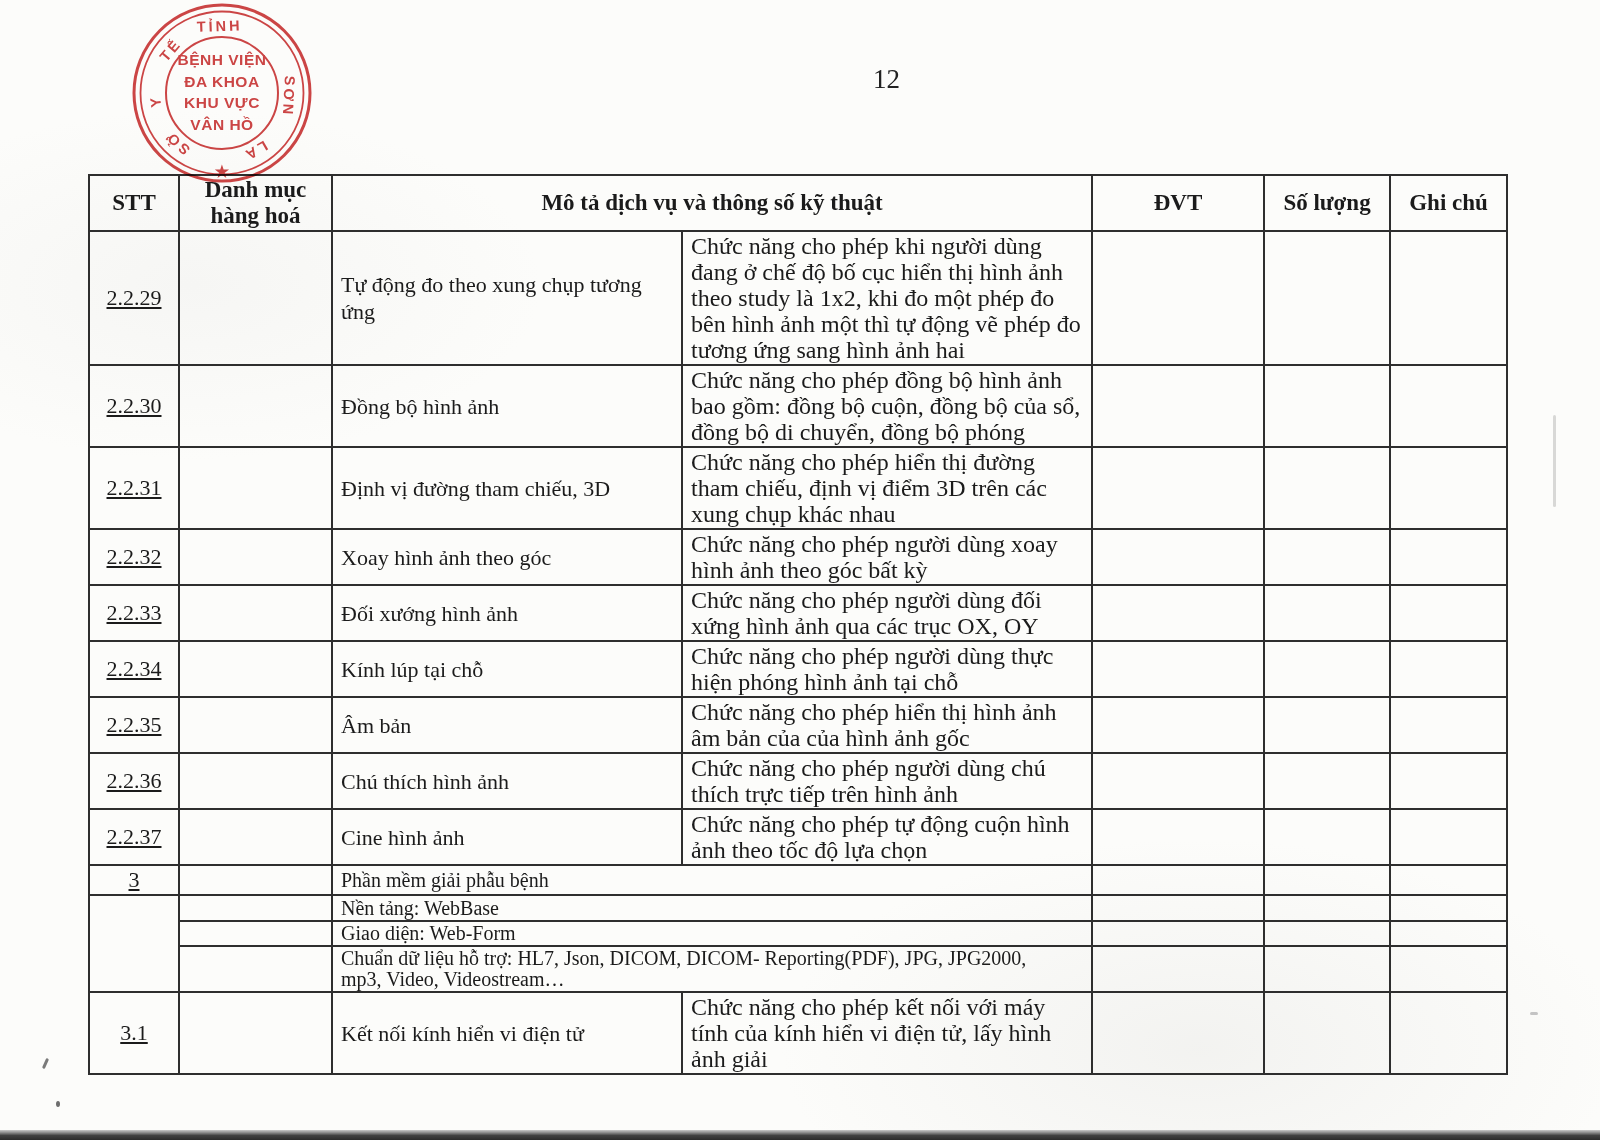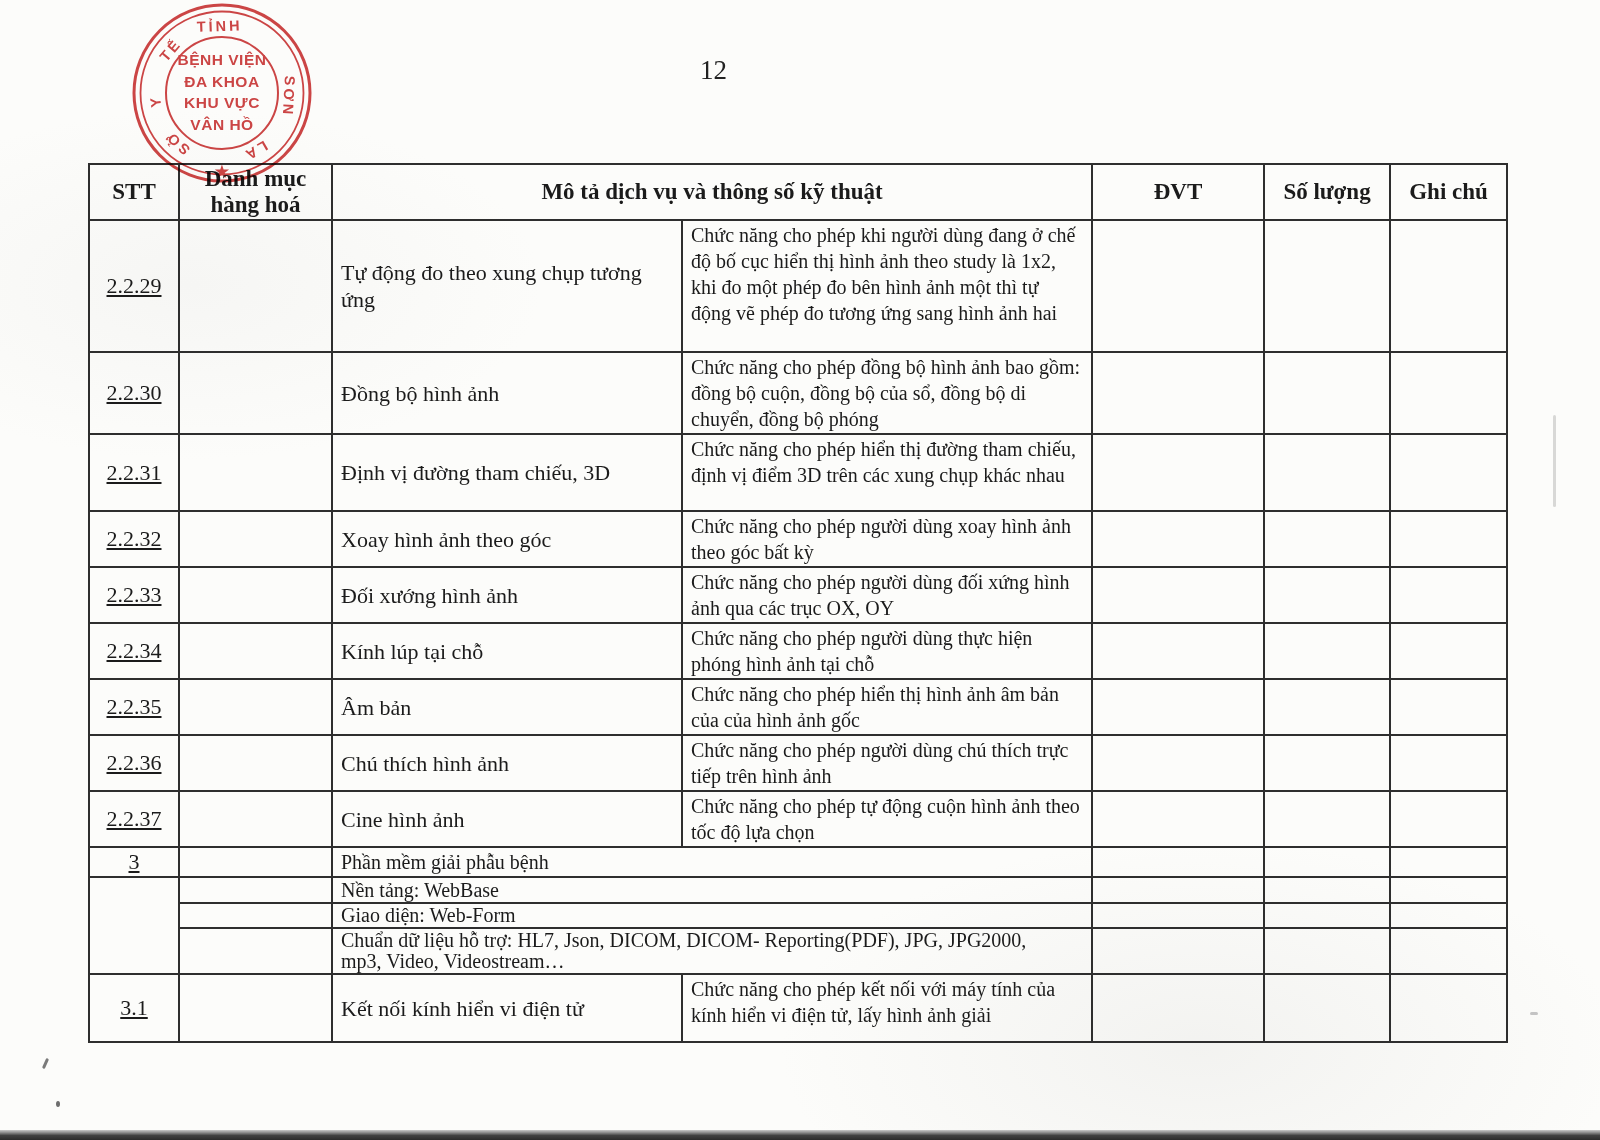--- a/index.html
+++ b/index.html
@@ -5,38 +5,38 @@
   html,body{margin:0;padding:0;}
   body{
     width:1600px;height:1140px;overflow:hidden;position:relative;
     background:
       radial-gradient(ellipse 600px 300px at 75% 92%, rgba(225,225,222,.35), rgba(0,0,0,0) 70%),
       radial-gradient(ellipse 500px 250px at 12% 25%, rgba(232,232,230,.3), rgba(0,0,0,0) 70%),
       #fcfcfa;
     font-family:"Liberation Serif", serif;color:#1b1b1b;
   }
   .page-number{
-    position:absolute;left:700px;top:55px;width:200px;text-align:left;
+    position:absolute;left:700px;top:64px;width:200px;text-align:right;
     font-size:27px;color:#222;
   }
   
   table.spec{
-    position:absolute;left:88px;top:163px;width:1418px;
+    position:absolute;left:88px;top:174px;width:1418px;
     border-collapse:collapse;table-layout:fixed;border-radius:21px;
   }
   table.spec th, table.spec td{
     border:2px solid #2e2e2e;
     padding:1px 8px;
     overflow:hidden;
   }
   th{font-size:23px;font-weight:bold;text-align:center;vertical-align:middle;padding:2px 4px;}
   td.c-stt{font-size:22px;text-align:center;vertical-align:middle;text-decoration:underline;}
   td.c-cat{}
   td.c-name{font-size:22px;vertical-align:middle;line-height:27px;}
-  td.c-desc{font-size:20px;vertical-align:top;line-height:26px;padding-top:2px;}
+  td.c-desc{font-size:24px;vertical-align:top;line-height:26px;padding-top:2px;}
   td.c-span{font-size:20px;vertical-align:middle;line-height:21px;}
   td.c-span .wrapcap{display:block;max-width:720px;}
   
   .stamp{
     position:absolute;left:122px;top:-7px;width:200px;height:200px;
     opacity:.9;mix-blend-mode:multiply;z-index:5;
   }
   .stamp text{font-family:"Liberation Sans", sans-serif;font-weight:bold;fill:#c93131;}
   .stamp circle{fill:none;stroke:#c93131;}
   .ring-word{font-size:14.5px;letter-spacing:3px;}

